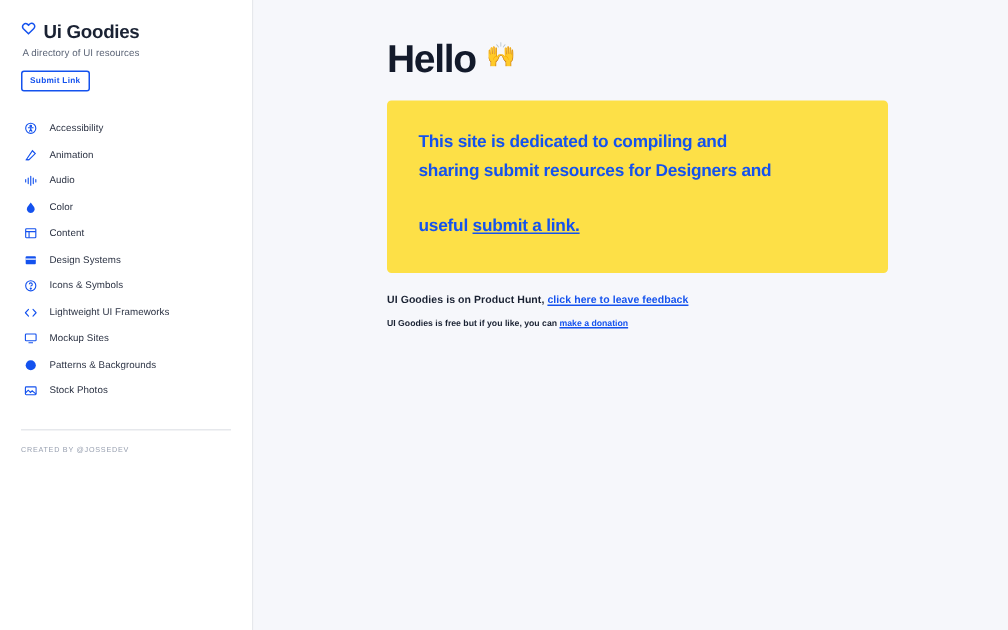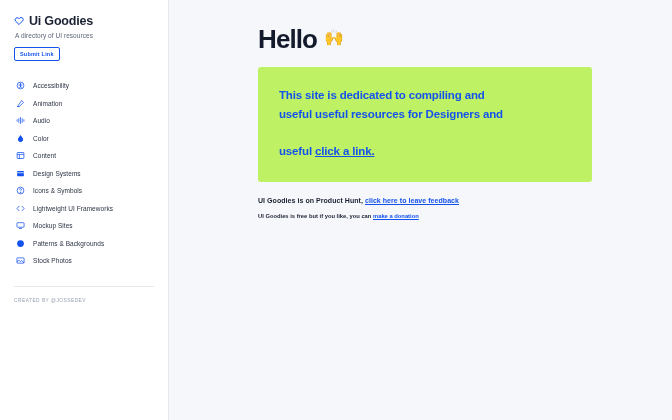--- a/index.html
+++ b/index.html
@@ -19,21 +19,21 @@
     width: 169px;
     height: 420px;
     background: #ffffff;
     border-right: 1px solid #e6e8ec;
     padding: 12px 14px 0 14px;
     display: flex;
     flex-direction: column;
   }
   .brand {
     display: flex;
-    align-items: flex-end;
+    align-items: flex-start;
     gap: 5px;
     margin-top: 2px;
   }
   .brand-heart {
     color: #1452ee;
     font-size: 11px;
     line-height: 1;
     display: inline-block;
   }
   .brand-title {
@@ -126,21 +126,21 @@
     line-height: 1.05;
   }
   .hello-emoji {
     font-size: 16px;
     line-height: 1;
     margin-top: 4px;
   }
 
   .card {
     margin-top: 14px;
-    background: #bef264;
+    background: #fde047;
     border-radius: 3px;
     padding: 19px 21px 21px 21px;
     width: 334px;
   }
   .card-text {
     font-size: 11.5px;
     font-weight: bold;
     line-height: 1.62;
     color: #1452ee;
     letter-spacing: -0.15px;
@@ -315,23 +315,23 @@
   <main class="main">
 
     <div class="hello-row">
       <h1 class="hello">Hello</h1>
       <span class="hello-emoji">🙌</span>
     </div>
 
     <section class="card">
       <p class="card-text">
         <span>This site is dedicated to compiling and</span><br>
-        <span>useful useful resources for Designers and</span><br>
+        <span>sharing submit resources for Designers and</span><br>
         <br>
-        <span>useful </span><a class="card-link">click a link.</a>
+        <span>useful </span><a class="card-link">submit a link.</a>
       </p>
     </section>
 
     <p class="note">
       <span>UI Goodies is on Product Hunt, </span><a>click here to leave feedback</a>
     </p>
 
     <p class="note2">
       <span>UI Goodies is free but if you like, you can </span><a>make a donation</a>
     </p>

